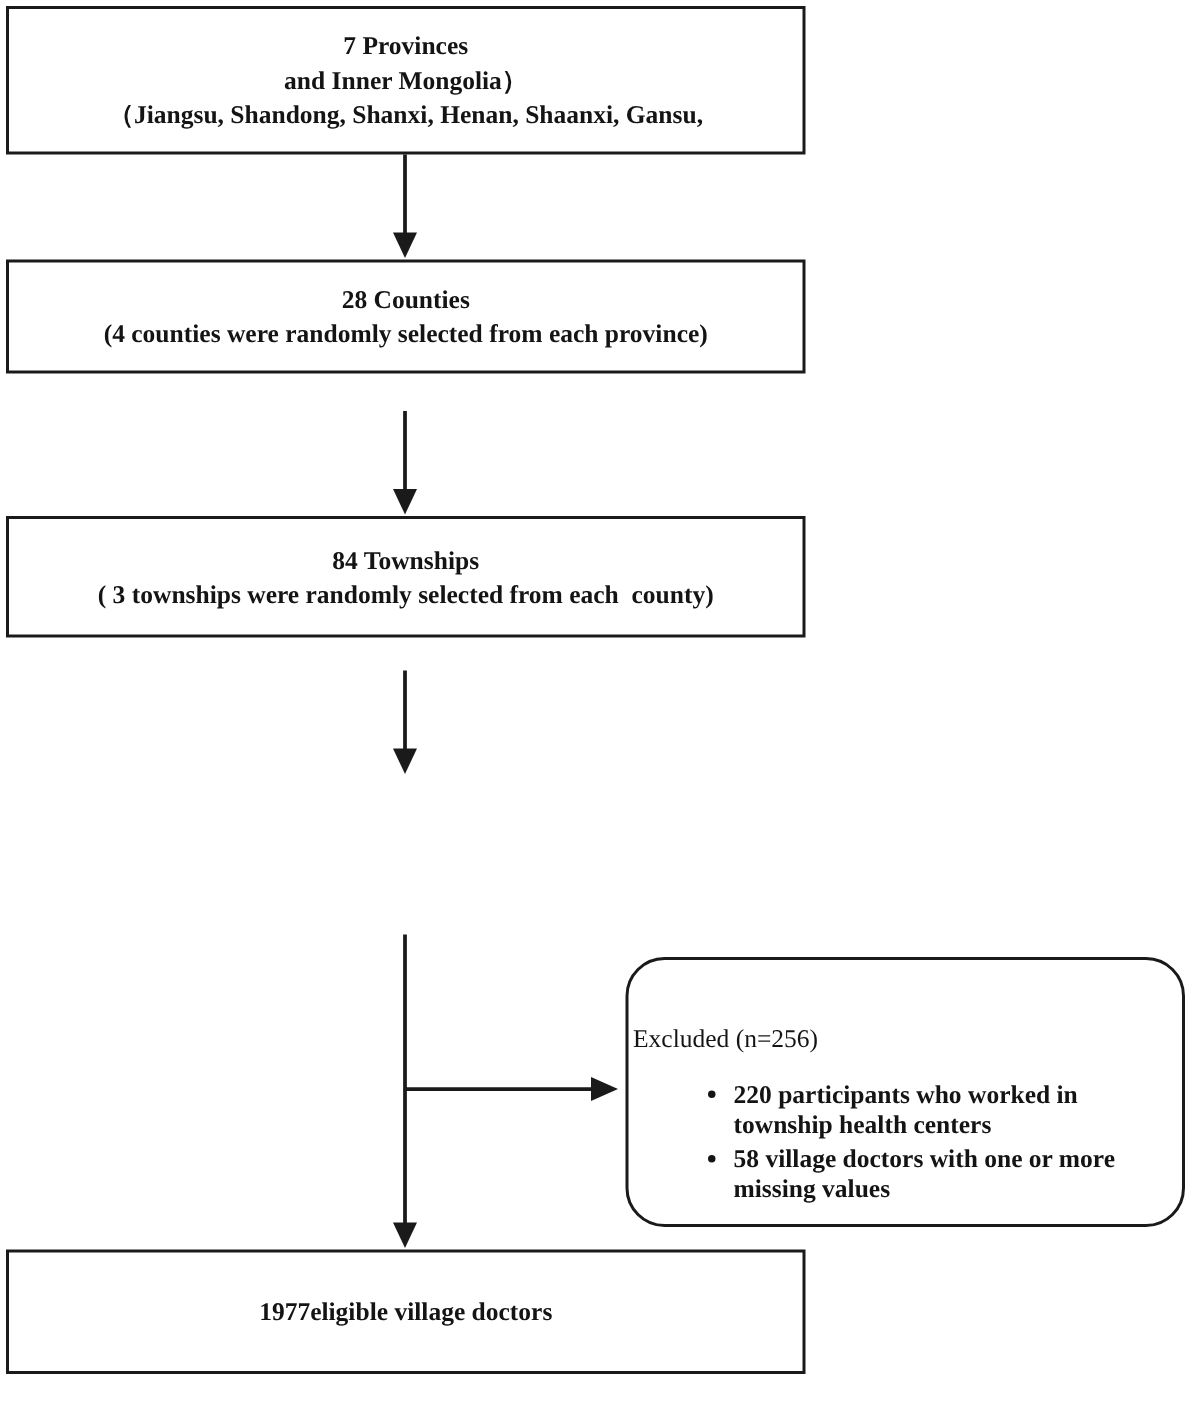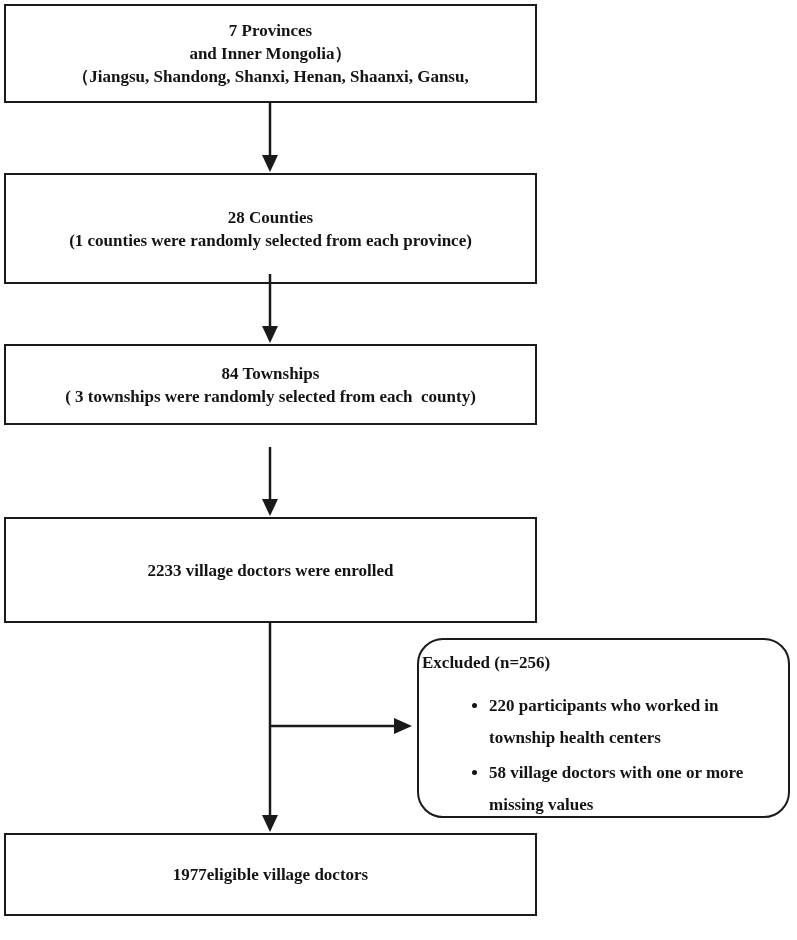--- a/index.html
+++ b/index.html
@@ -27,50 +27,51 @@
     align-items: center;
     text-align: right;
     font-weight: bold;
     font-size: 17px;
     line-height: 23px;
   }
   .box-line {
     white-space: pre-wrap;
   }
   #box-provinces { left: 4px;  top: 4px;   width: 533px; height: 99px;  }
-  #box-counties  { left: 4px;  top: 173px; width: 533px; height: 111px; }
+  #box-counties  { left: 4px;  top: 173px; width: 533px; height: 76px; }
   #box-townships { left: 4px;  top: 344px; width: 533px; height: 81px; }
   #box-enrolled  { left: 4px;  top: 517px; width: 533px; height: 106px; }
   #box-eligible  { left: 4px;  top: 833px; width: 533px; height: 83px; }
 
   #box-excluded {
     left: 417px;
     top: 638px;
     width: 373px;
     height: 180px;
     border-radius: 26px;
     justify-content: flex-start;
     align-items: stretch;
     text-align: left;
   }
   .excluded-title {
     padding: 12px 4px 0 3px;
-    font-weight: bold;
+    font-weight: normal;
     font-size: 17px;
     line-height: 22px;
+    margin-top: 30px;
   }
   .excluded-list {
     margin: 16px 0 0 0;
     padding: 0 10px 0 70px;
     list-style: disc;
   }
   .excluded-list li {
     font-weight: bold;
     font-size: 17px;
-    line-height: 32px;
+    line-height: 20px;
     margin-bottom: 3px;
   }
   #connectors {
     position: absolute;
     left: 0;
     top: 0;
     pointer-events: none;
   }
 </style>
 </head>
@@ -79,31 +80,28 @@
 <div id="canvas">
 
   <div class="box" id="box-provinces">
     <div class="box-line">7 Provinces</div>
     <div class="box-line">and Inner Mongolia）</div>
     <div class="box-line">（Jiangsu, Shandong, Shanxi, Henan, Shaanxi, Gansu,</div>
   </div>
 
   <div class="box" id="box-counties">
     <div class="box-line">28 Counties</div>
-    <div class="box-line">(1 counties were randomly selected from each province)</div>
+    <div class="box-line">(4 counties were randomly selected from each province)</div>
   </div>
 
   <div class="box" id="box-townships">
     <div class="box-line">84 Townships</div>
     <div class="box-line">( 3 townships were randomly selected from each  county)</div>
   </div>
 
-  <div class="box" id="box-enrolled">
-    <div class="box-line">2233 village doctors were enrolled</div>
-  </div>
 
   <div class="box" id="box-excluded">
     <div class="excluded-title">Excluded (n=256)</div>
     <ul class="excluded-list">
       <li>220 participants who worked in township health centers</li>
       <li>58 village doctors with one or more missing values</li>
     </ul>
   </div>
 
   <div class="box" id="box-eligible">

